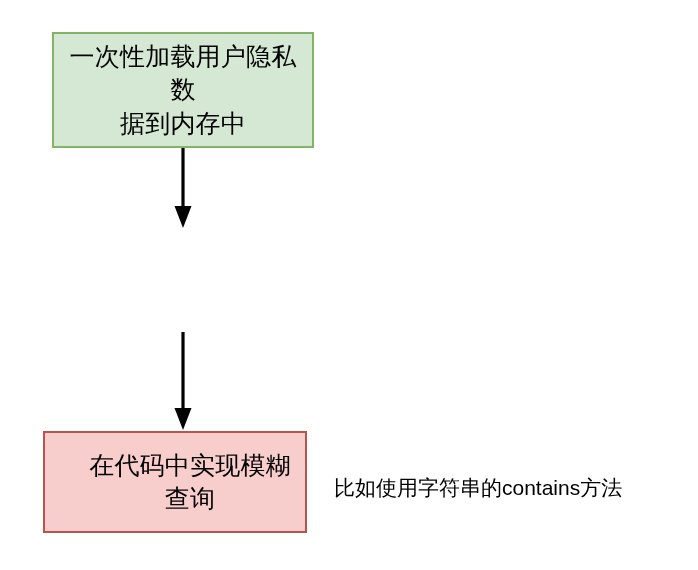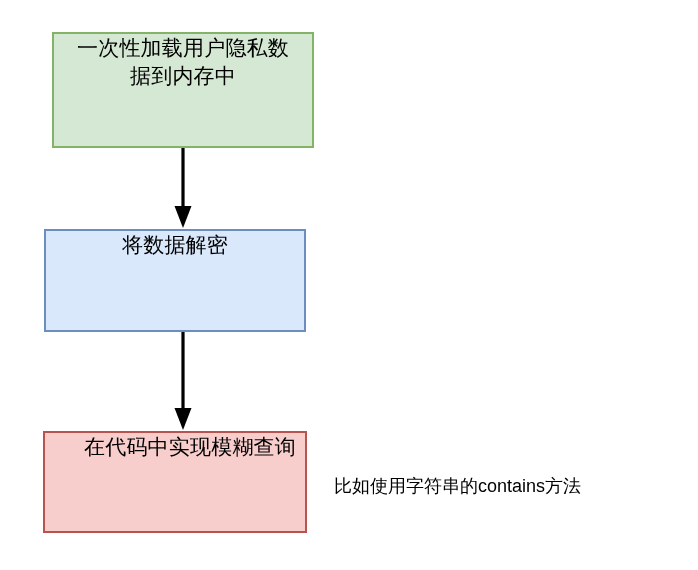--- a/index.html
+++ b/index.html
@@ -19,25 +19,25 @@
     position: absolute;
     left: 0;
     top: 0;
     width: 698px;
     height: 570px;
   }
   .node {
     position: absolute;
     box-sizing: border-box;
     display: flex;
-    align-items: flex-start;
+    align-items: center;
     justify-content: center;
     text-align: center;
     line-height: 1.34;
-    font-size: 21px;
+    font-size: 25px;
     letter-spacing: 0.2px;
     color: #000000;
     border-style: solid;
     border-width: 2px;
   }
   .node-label {
     display: block;
     width: 100%;
     padding: 0 6px;
     box-sizing: border-box;
@@ -71,21 +71,21 @@
     top: 0;
     width: 698px;
     height: 570px;
     pointer-events: none;
   }
   
   #annotation-contains {
     position: absolute;
     left: 334px;
     top: 474px;
-    font-size: 18px;
+    font-size: 21px;
     line-height: 1.35;
     white-space: nowrap;
     color: #000000;
   }
 </style>
 </head>
 <body>
 
 <div id="diagram-canvas">
 
@@ -98,23 +98,20 @@
       <line x1="183" y1="332" x2="183" y2="414" stroke="#000000" stroke-width="3.2"></line>
       <polygon points="183,430 174.5,408 191.5,408" fill="#000000"></polygon>
     </g>
   </svg>
 
   <div class="node" id="node-load-data" style="background:#d5e8d4; border-color:#82b366;">
     <span class="node-label">一次性加载用户隐私数
 据到内存中</span>
   </div>
 
-  <div class="node" id="node-decrypt-data" style="background:#dae8fc; border-color:#6c8ebf;">
-    <span class="node-label">将数据解密</span>
-  </div>
 
   <div class="node" id="node-fuzzy-query" style="background:#f8cecc; border-color:#b85450;padding-left:30px;">
     <span class="node-label">在代码中实现模糊查询</span>
   </div>
 
   <div id="annotation-contains">比如使用字符串的contains方法</div>
 
 </div>
 
 </body></html>

